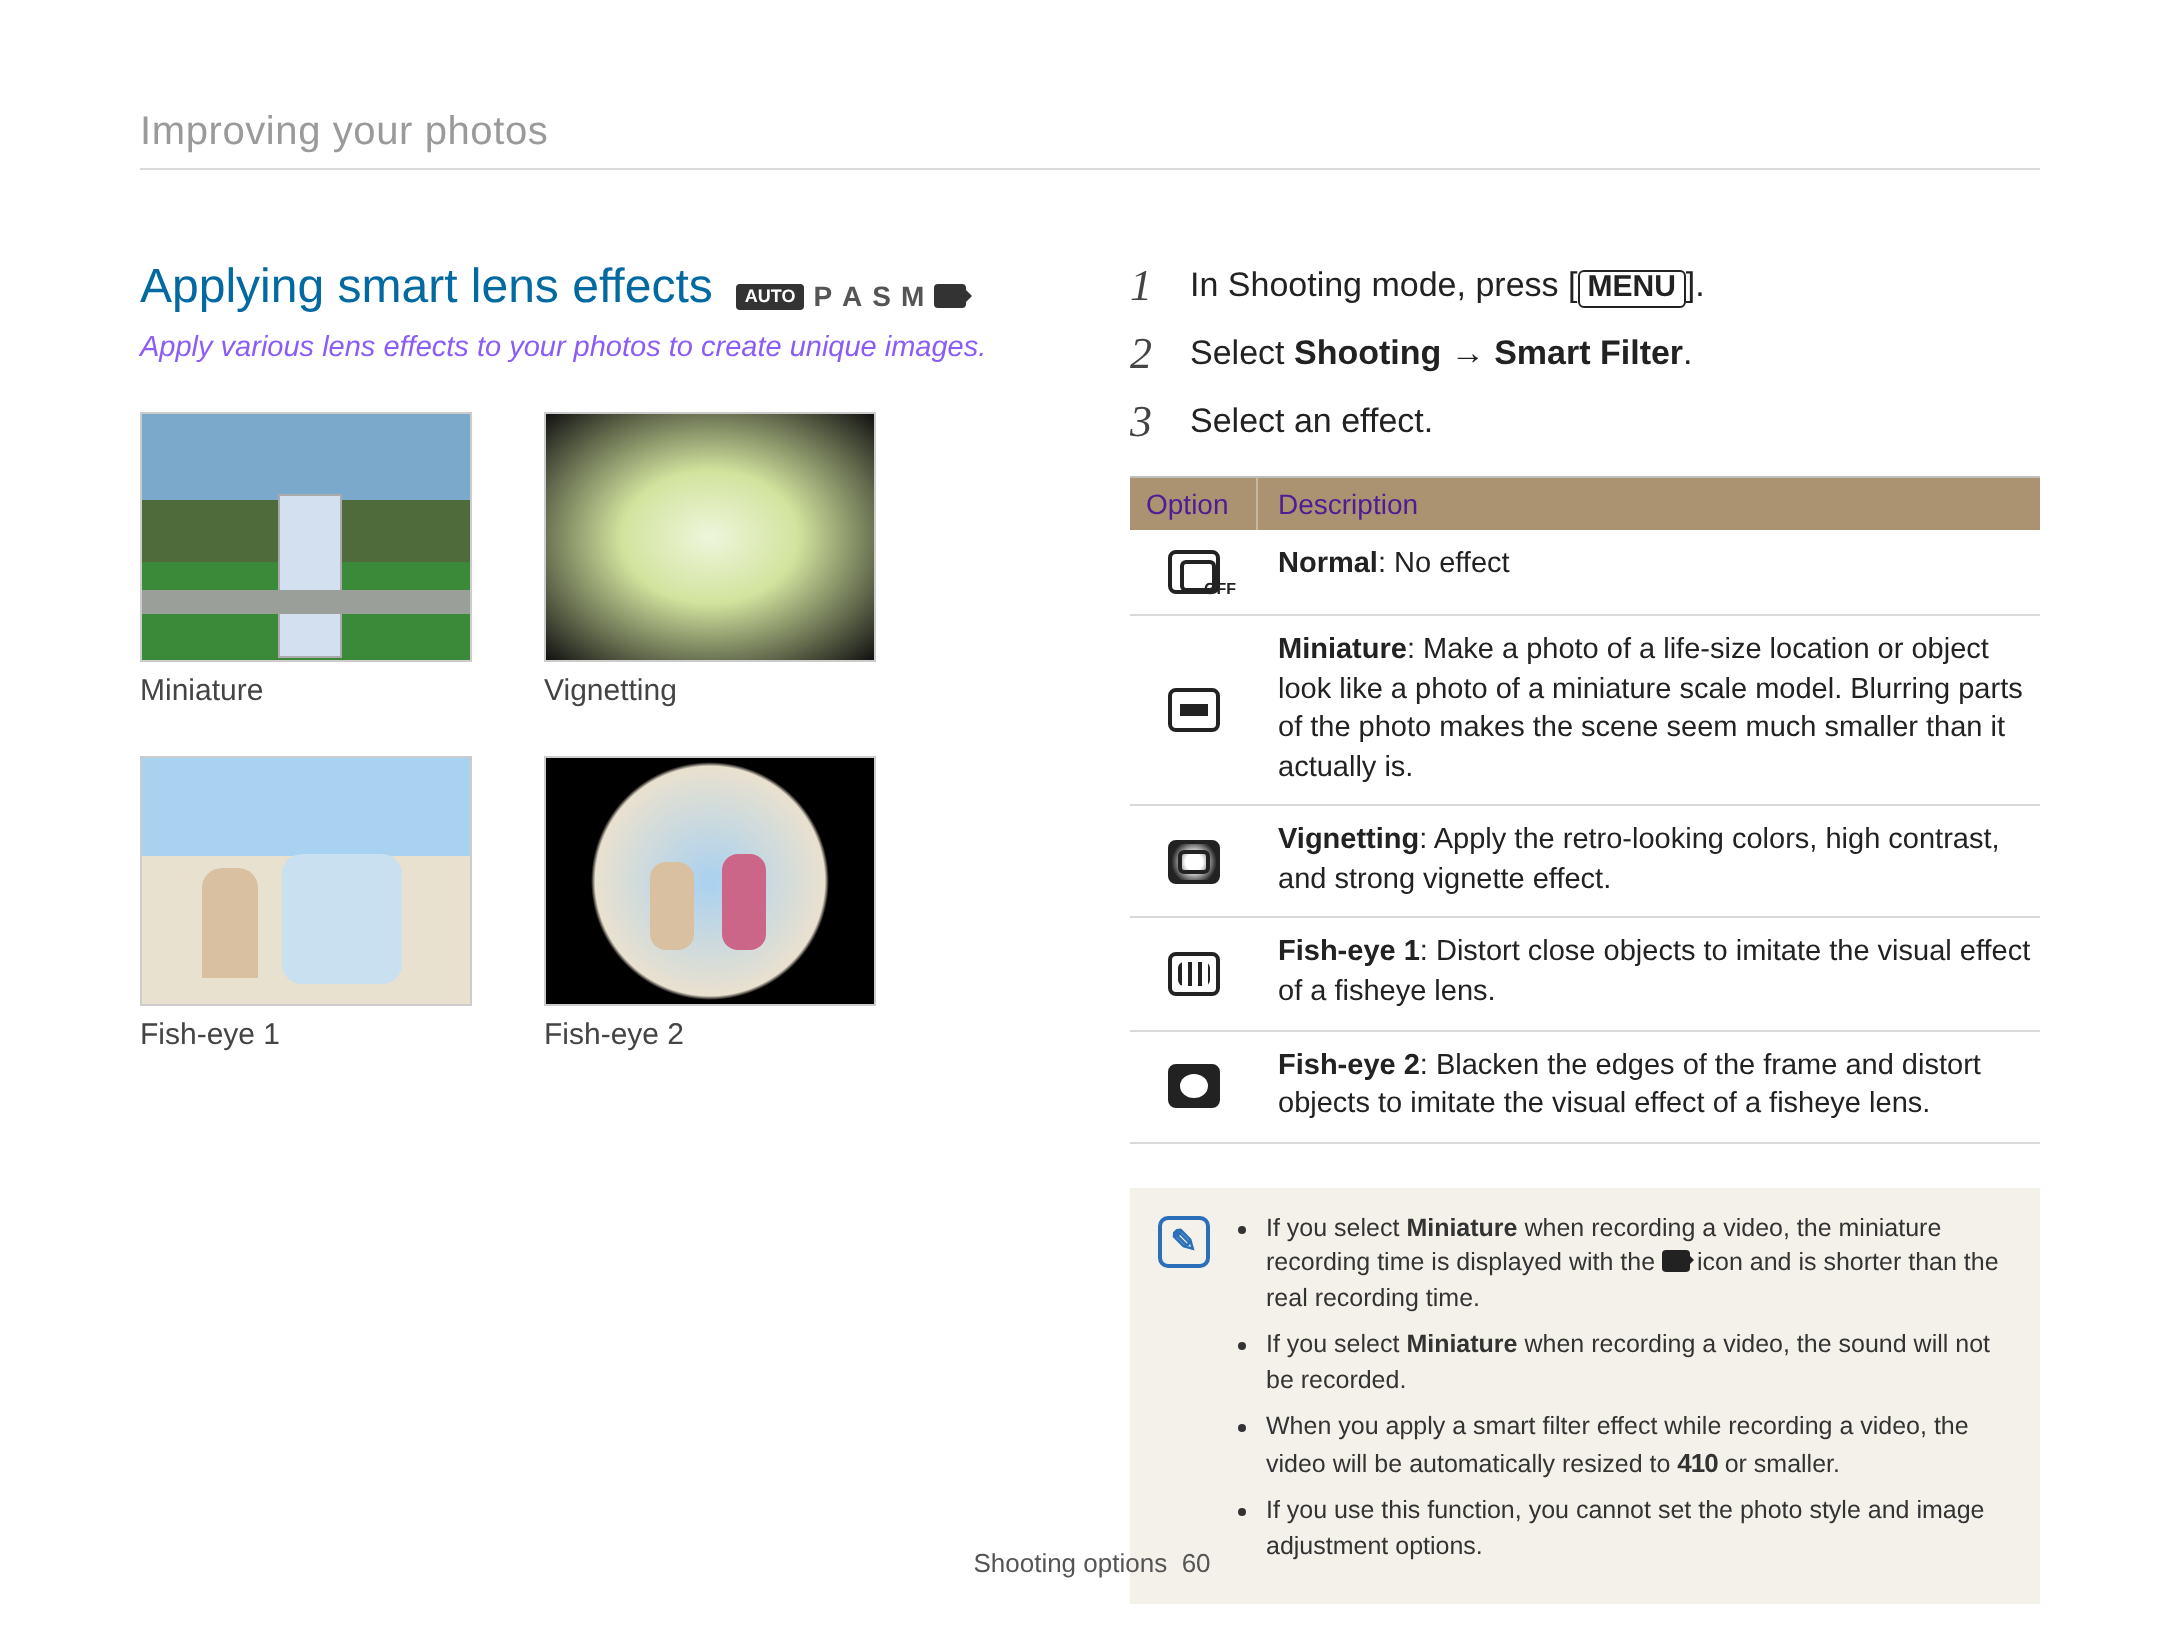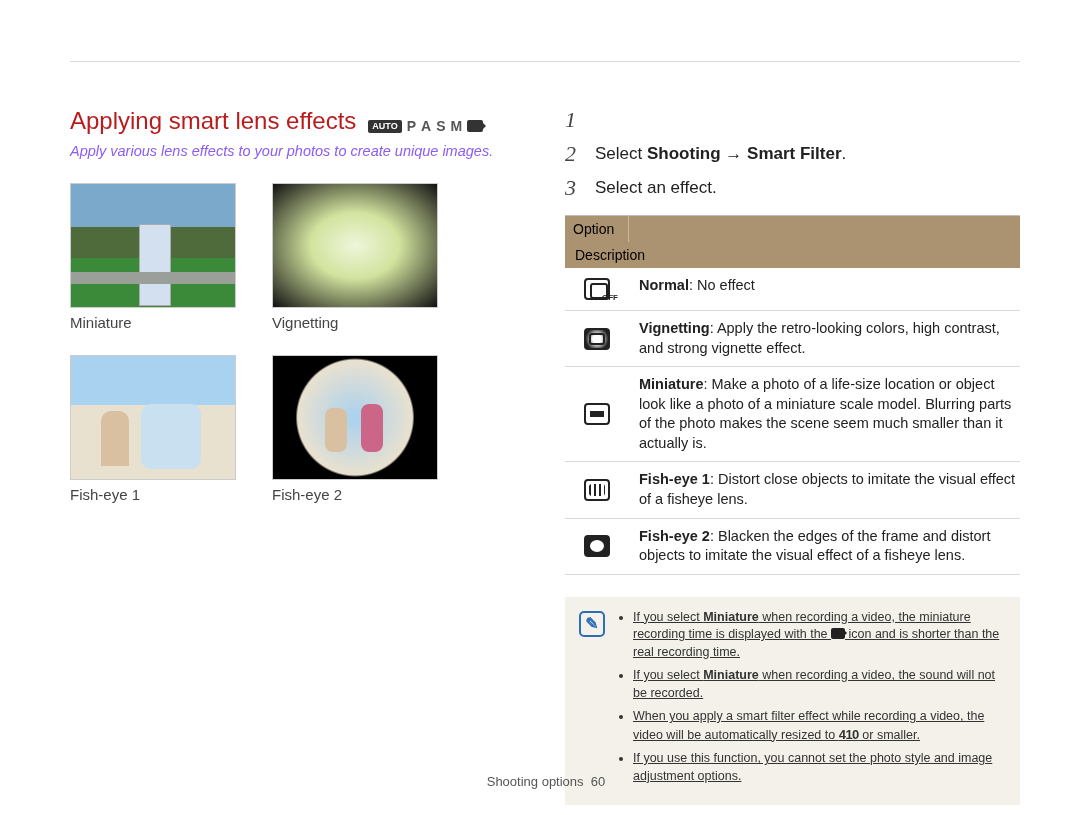--- a/index.html
+++ b/index.html
@@ -37,21 +37,21 @@
   }
   .col-left { width: 440px; }
   .col-right { flex: 1; }
   .title-line {
     display: flex;
     align-items: baseline;
     gap: 12px;
   }
   .page-title {
     font-size: 24px;
-    color: #b91c1c;
+    color: #0369a1;
     font-weight: 400;
   }
   .mode-icons {
     display: inline-flex;
     align-items: center;
     gap: 5px;
     color: #555;
     font-size: 14px;
     font-weight: 600;
     justify-content: space-between;
@@ -152,23 +152,22 @@
   }
   .bold { font-weight:700; }
   .opt-table {
     margin-top: 14px;
     border-top: 1px solid #bfbfbf;
     width: 100%;
   }
   .opt-head {
     display:flex;
     background:#ab9270;
-    color:#000000;
+    color:#4c1d95;
     font-size:14px;
-    flex-direction:column;
   }
   .opt-head .c1 { width:64px; padding:5px 8px; border-right:1px solid rgba(255,255,255,.35);}
   .opt-head .c2 { flex:1; padding:5px 10px; }
   .opt-row {
     display:flex;
     border-bottom:1px solid #d9d9d9;
   }
   .opt-row .c1 {
     width:64px;
     padding:10px 0;
@@ -216,41 +215,42 @@
     font-weight:700;
     font-size:16px;
     flex:0 0 26px;
     margin-top:2px;
   }
   .note-list {
     font-size:12.5px;
     color:#333;
     line-height:1.4;
   }
-  .note-list ul { margin:0; padding-left:16px;text-decoration:underline; }
+  .note-list ul { margin:0; padding-left:16px; }
   .note-list li { margin-bottom:6px; }
   .sm-chip {
     display:inline-block; width:14px; height:11px; background:#222; border-radius:2px; vertical-align:-1px; position:relative;
   }
   .sm-chip::after{content:"";position:absolute;right:-2px;top:2px;border-left:3px solid #222;border-top:3px solid transparent;border-bottom:3px solid transparent;}
   .res-chip { font-weight:800; font-size:13px; letter-spacing:-0.5px;}
   .footer {
     position:absolute;
     bottom:26px;
     left:12px; right:0;
     text-align:center;
     font-size:13px;
     color:#555;
   }
 </style>
 </head>
 <body>
 
 <div class="page">
 
+  <div class="breadcrumb">Improving your photos</div>
   <div class="hr"></div>
 
   <div class="columns">
 
     <div class="col-left">
       <div class="title-line">
         <span class="page-title">Applying smart lens effects</span>
         <span class="mode-icons">
           <span class="auto-chip">AUTO</span>
           <span>P</span>
@@ -281,20 +281,23 @@
           <div class="thumb-img img-fisheye2"></div>
           <div class="thumb-label">Fish-eye 2</div>
         </div>
       </div>
     </div>
 
     <div class="col-right">
 
       <div class="step">
         <em class="num">1</em>
+        <span class="txt">
+          <span>In Shooting mode, press [</span><span class="menu-chip">MENU</span><span>].</span>
+        </span>
       </div>
 
       <div class="step">
         <em class="num">2</em>
         <span class="txt">
           <span>Select </span><span class="bold">Shooting → Smart Filter</span><span>.</span>
         </span>
       </div>
 
       <div class="step">
@@ -311,29 +314,29 @@
         </div>
 
         <div class="opt-row">
           <div class="c1">
               <span class="opt-icon ic-normal"></span>
             </div>
           <div class="c2"><span class="bold">Normal</span><span>: No effect</span></div>
         </div>
         <div class="opt-row">
           <div class="c1">
+              <span class="opt-icon ic-mini"></span>
+            </div>
+          <div class="c2"><span class="bold">Miniature</span><span>: Make a photo of a life-size location or object look like a photo of a miniature scale model. Blurring parts of the photo makes the scene seem much smaller than it actually is.</span></div>
+        </div>
+        <div class="opt-row">
+          <div class="c1">
               <span class="opt-icon ic-vig"></span>
             </div>
           <div class="c2"><span class="bold">Vignetting</span><span>: Apply the retro-looking colors, high contrast, and strong vignette effect.</span></div>
-        </div>
-        <div class="opt-row">
-          <div class="c1">
-              <span class="opt-icon ic-mini"></span>
-            </div>
-          <div class="c2"><span class="bold">Miniature</span><span>: Make a photo of a life-size location or object look like a photo of a miniature scale model. Blurring parts of the photo makes the scene seem much smaller than it actually is.</span></div>
         </div>
         <div class="opt-row">
           <div class="c1">
               <span class="opt-icon ic-fe1"></span>
             </div>
           <div class="c2"><span class="bold">Fish-eye 1</span><span>: Distort close objects to imitate the visual effect of a fisheye lens.</span></div>
         </div>
         <div class="opt-row">
           <div class="c1">
               <span class="opt-icon ic-fe2"></span>

